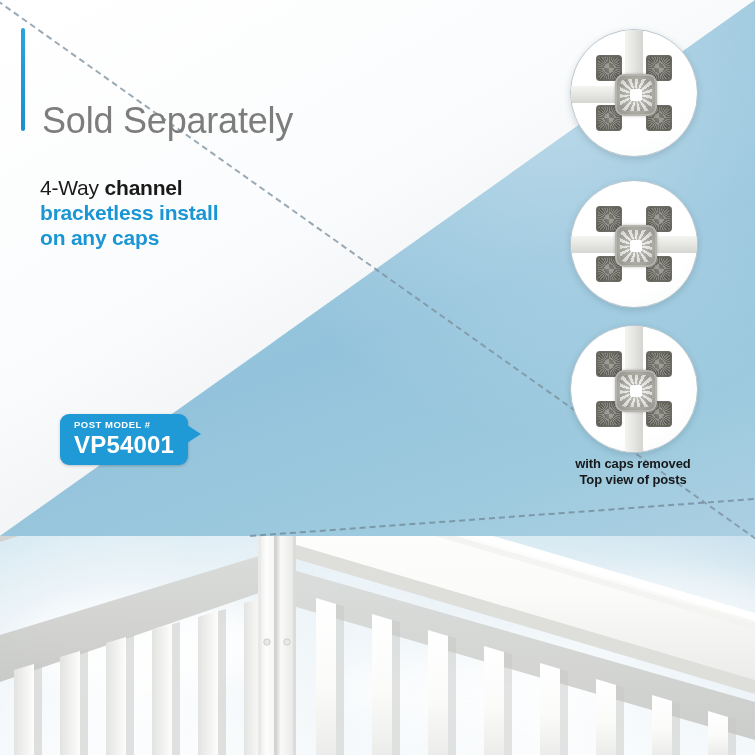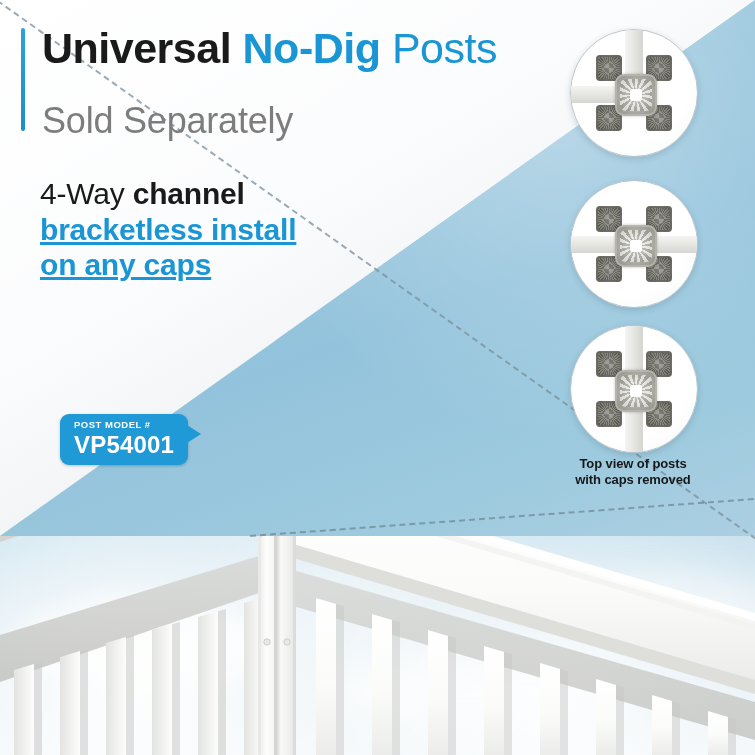--- a/index.html
+++ b/index.html
@@ -80,26 +80,26 @@
   .h2{
     position:absolute;left:42px;top:78px;
     font-size:36px;line-height:1.1;
     font-weight:400;color:#7d7d7d;
     letter-spacing:-.2px;white-space:nowrap;margin-top:23px;
   }
 
   
   .feature{
     position:absolute;left:40px;top:176px;
-    font-size:30px;line-height:1.19;
+    font-size:21px;line-height:1.19;
     color:#1a1a1a;font-weight:400;
     letter-spacing:-.2px;
   }
   .feature b{font-weight:700;}
-  .feature .blue{color:#1b96d4;font-weight:700;text-decoration:underline;}
+  .feature .blue{color:#1b96d4;font-weight:700;}
 
   
   .badge-wrap{position:absolute;left:60px;top:414px;}
   .badge{
     position:relative;
     background:#1f9ad6;
     border-radius:9px;
     padding:6px 14px 8px 14px;
     box-shadow:0 1px 3px rgba(0,0,0,.22);
     display:inline-block;
@@ -303,23 +303,20 @@
     </svg>
   </div>
 
   <div class="panel-white"></div>
   <div class="panel-blue"></div>
   <div class="dash-diag"></div>
   <div class="dash-bottom"></div>
 
   <div class="accent-bar"></div>
 
-  <div class="h1">
-    <span>Universal </span><span class="blue">No-Dig</span><span class="reg"> Posts</span>
-  </div>
 
   <div class="h2">Sold Separately</div>
 
   <div class="feature">
     <div><span>4-Way </span><b>channel</b></div>
     <div class="blue">bracketless install</div>
     <div class="blue">on any caps</div>
   </div>
 
   <div class="badge-wrap">
@@ -368,17 +365,17 @@
       <div class="corner" style="right:0;top:0;"></div>
       <div class="corner" style="left:0;bottom:0;"></div>
       <div class="corner" style="right:0;bottom:0;"></div>
       <div class="hub">
         <div class="hub-core"></div>
       </div>
     </div>
   </div>
 
   <div class="caption" style="left:528px;top:456px;">
+    <div>with caps removed</div>
     <div>Top view of posts</div>
-    <div>with caps removed</div>
   </div>
 
 </div>
 
 </body></html>

